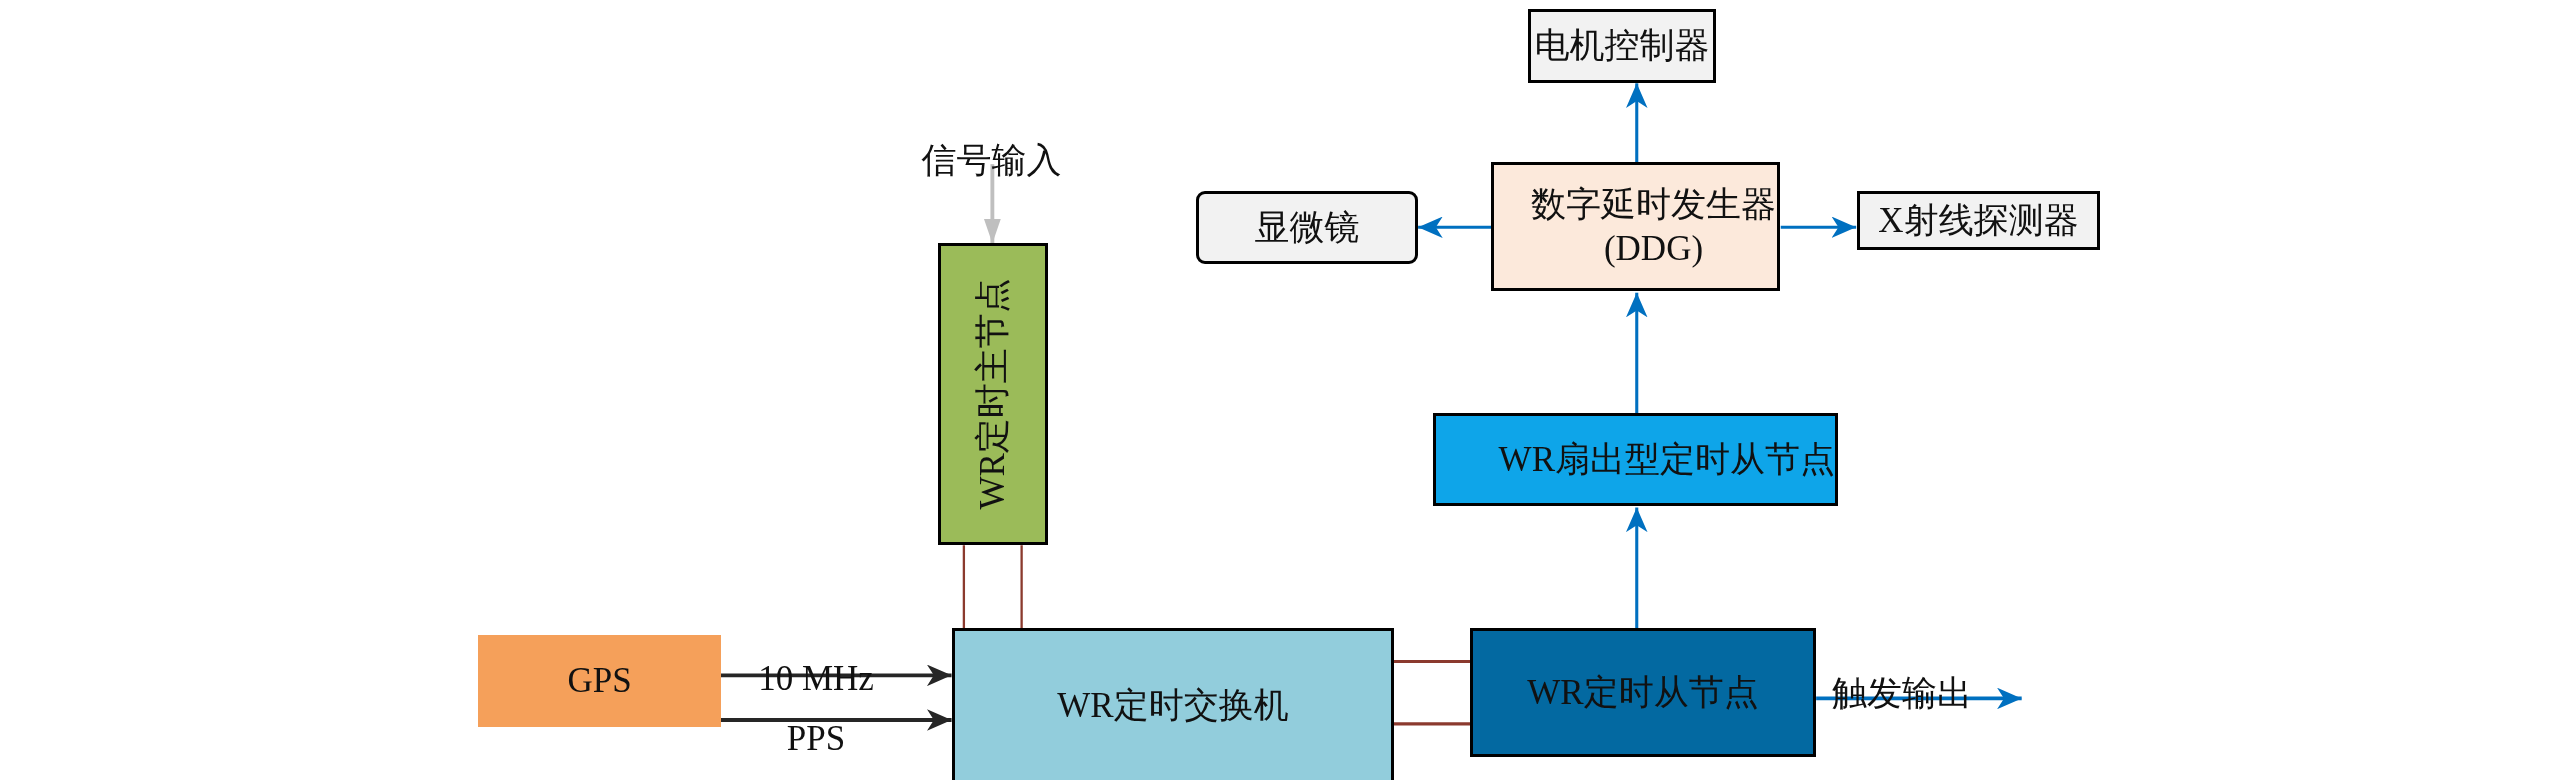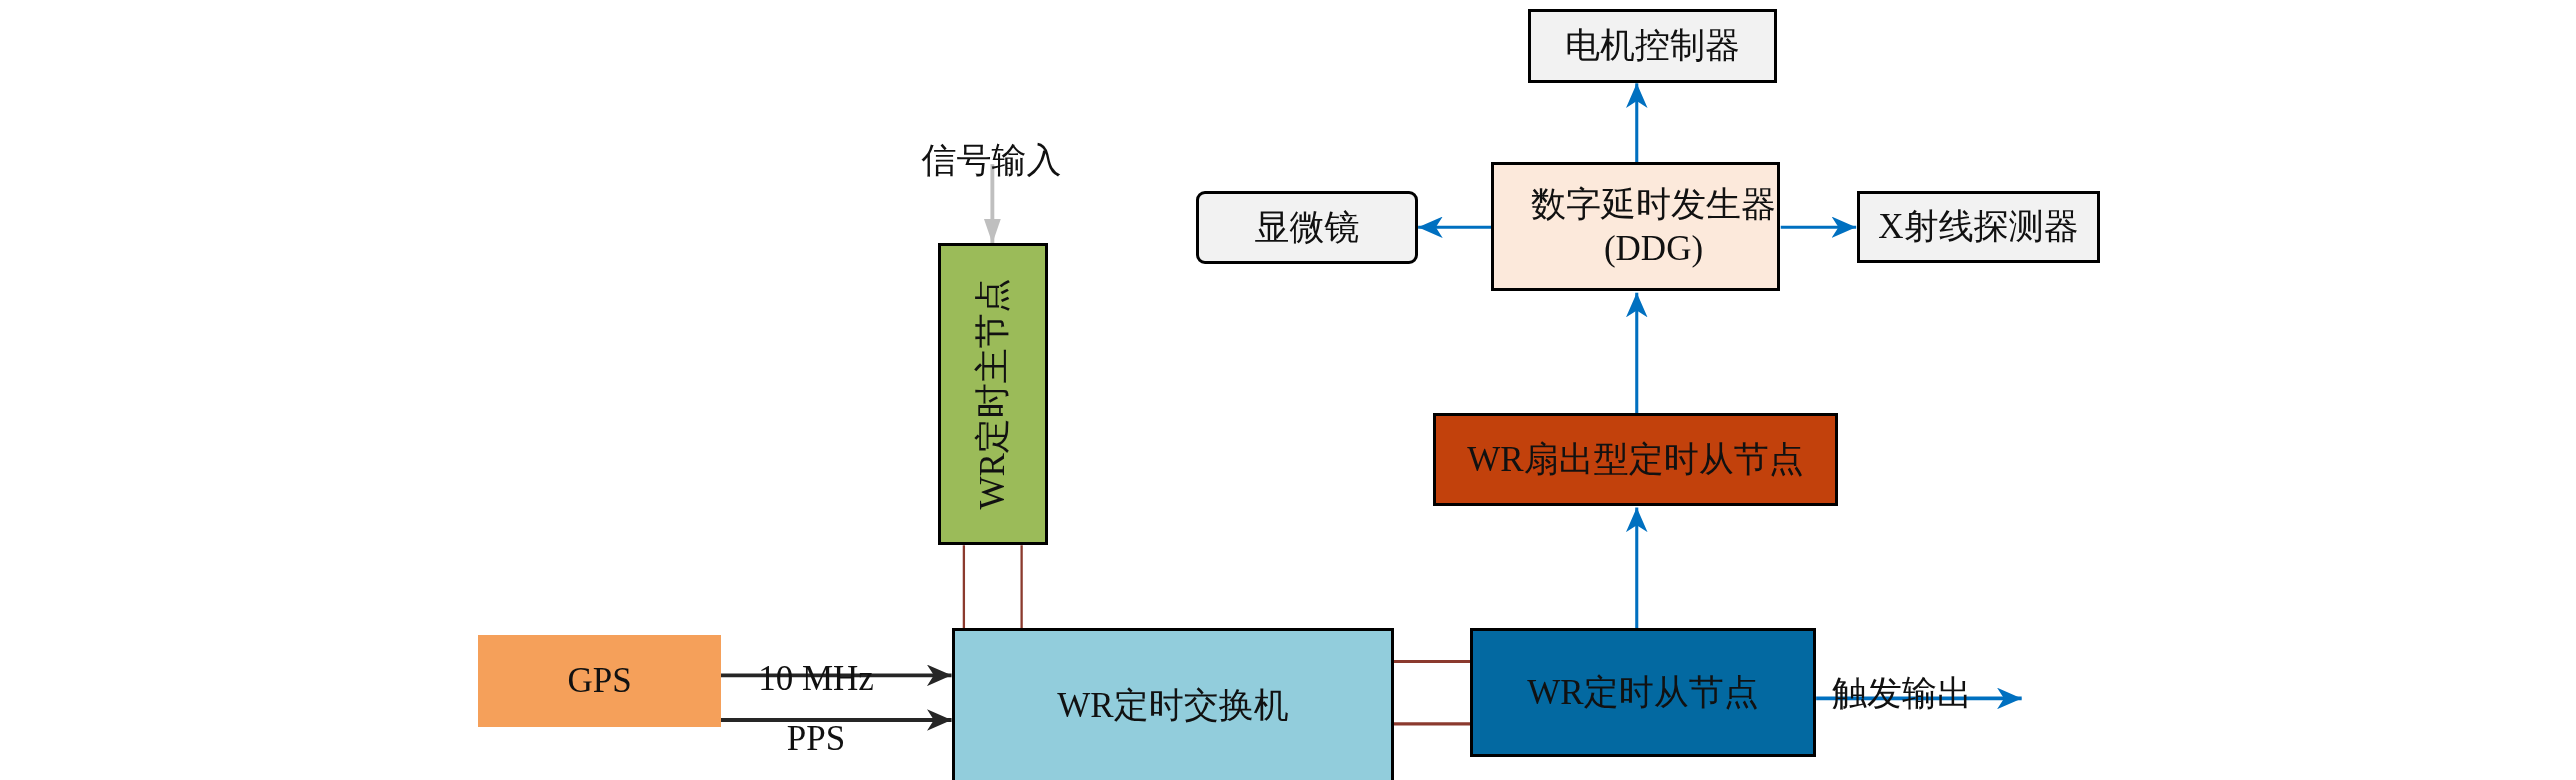--- a/index.html
+++ b/index.html
@@ -32,23 +32,23 @@
     display: inline-block;
     transform: rotate(-90deg);
     white-space: nowrap;
   }
   #gps        { left: 478px;  top: 635px; width: 243px; height: 92px; }
   #master     { left: 938px; top: 243px; width: 110px; height: 302px; }
   #switch     { left: 952px; top: 628px; width: 442px; height: 155px; }
   #slave      { left: 1470px; top: 628px; width: 346px; height: 129px; }
   #fanout     { left: 1433px; top: 413px; width: 405px; height: 93px; }
   #ddg        { left: 1491px; top: 162px; width: 289px; height: 129px; }
-  #motor      { left: 1528px; top: 8.5px;  width: 249px; height: 74px; }
+  #motor      { left: 1528px; top: 8.5px;  width: 188px; height: 74px; }
   #microscope { left: 1196px; top: 191px; width: 222px; height: 73px; border-radius: 9px; }
-  #xray       { left: 1857px; top: 191px; width: 243px; height: 72px; align-items: center; }
+  #xray       { left: 1857px; top: 191px; width: 243px; height: 59px; align-items: center; }
 
   #lbl-signal  { left: 916px; top: 115px; width: 151px; text-align: center; }
   #lbl-10mhz   { left: 739px;  top: 633px; width: 154px; text-align: center; }
   #lbl-pps     { left: 739px;  top: 693px; width: 154px; text-align: center; }
   #lbl-trigger { left: 1832px; top: 648px; width: 154px; text-align: left; }
 </style>
 </head>
 <body>
 
 <div id="canvas">
@@ -94,21 +94,21 @@
   </div>
 
   <div class="box" id="switch" style="background: rgb(146, 205, 220);">
     <span>WR定时交换机</span>
   </div>
 
   <div class="box" id="slave" style="background: #0369a1;">
     <span>WR定时从节点</span>
   </div>
 
-  <div class="box" id="fanout" style="background: #c2410c;">
+  <div class="box" id="fanout" style="background: #0ea5e9; align-items: flex-end;">
     <span>WR扇出型定时从节点</span>
   </div>
 
   <div class="box" id="ddg" style="background: rgb(252, 233, 219); padding-left: 36px;">
     <span>数字延时发生器</span>
     <span>(DDG)</span>
   </div>
 
   <div class="box" id="motor" style="background: rgb(242, 242, 242);">
     <span>电机控制器</span>

